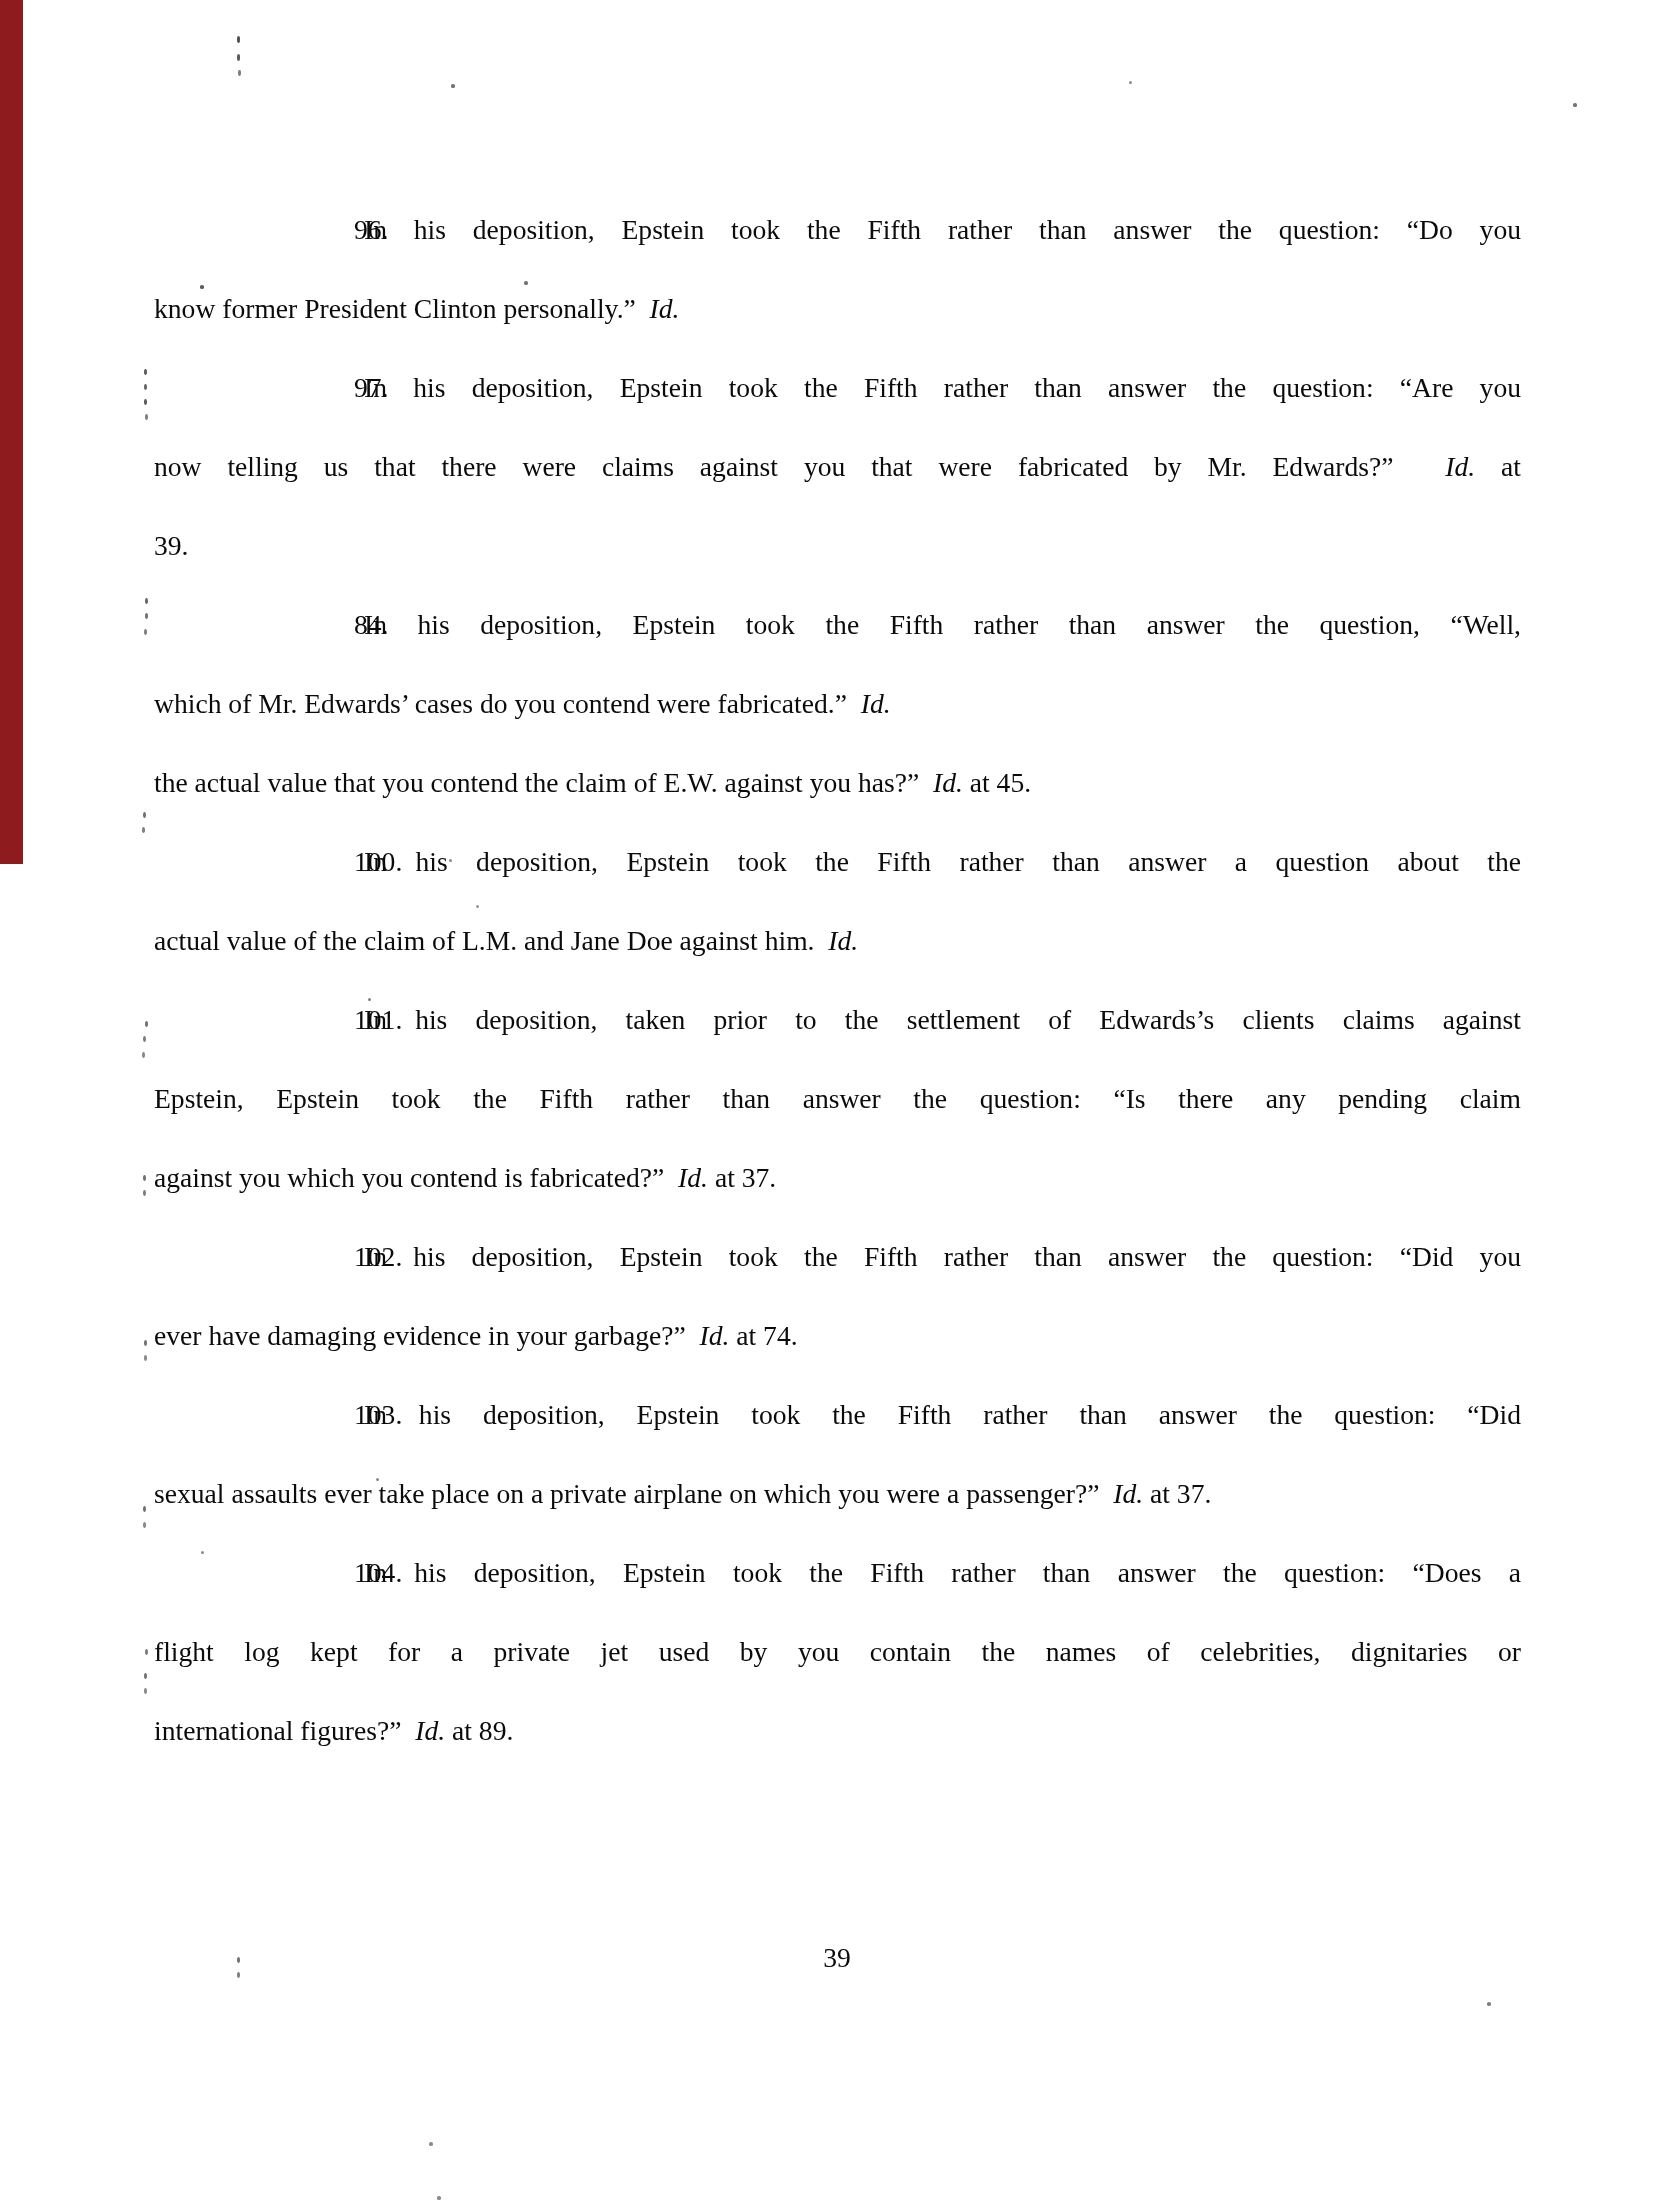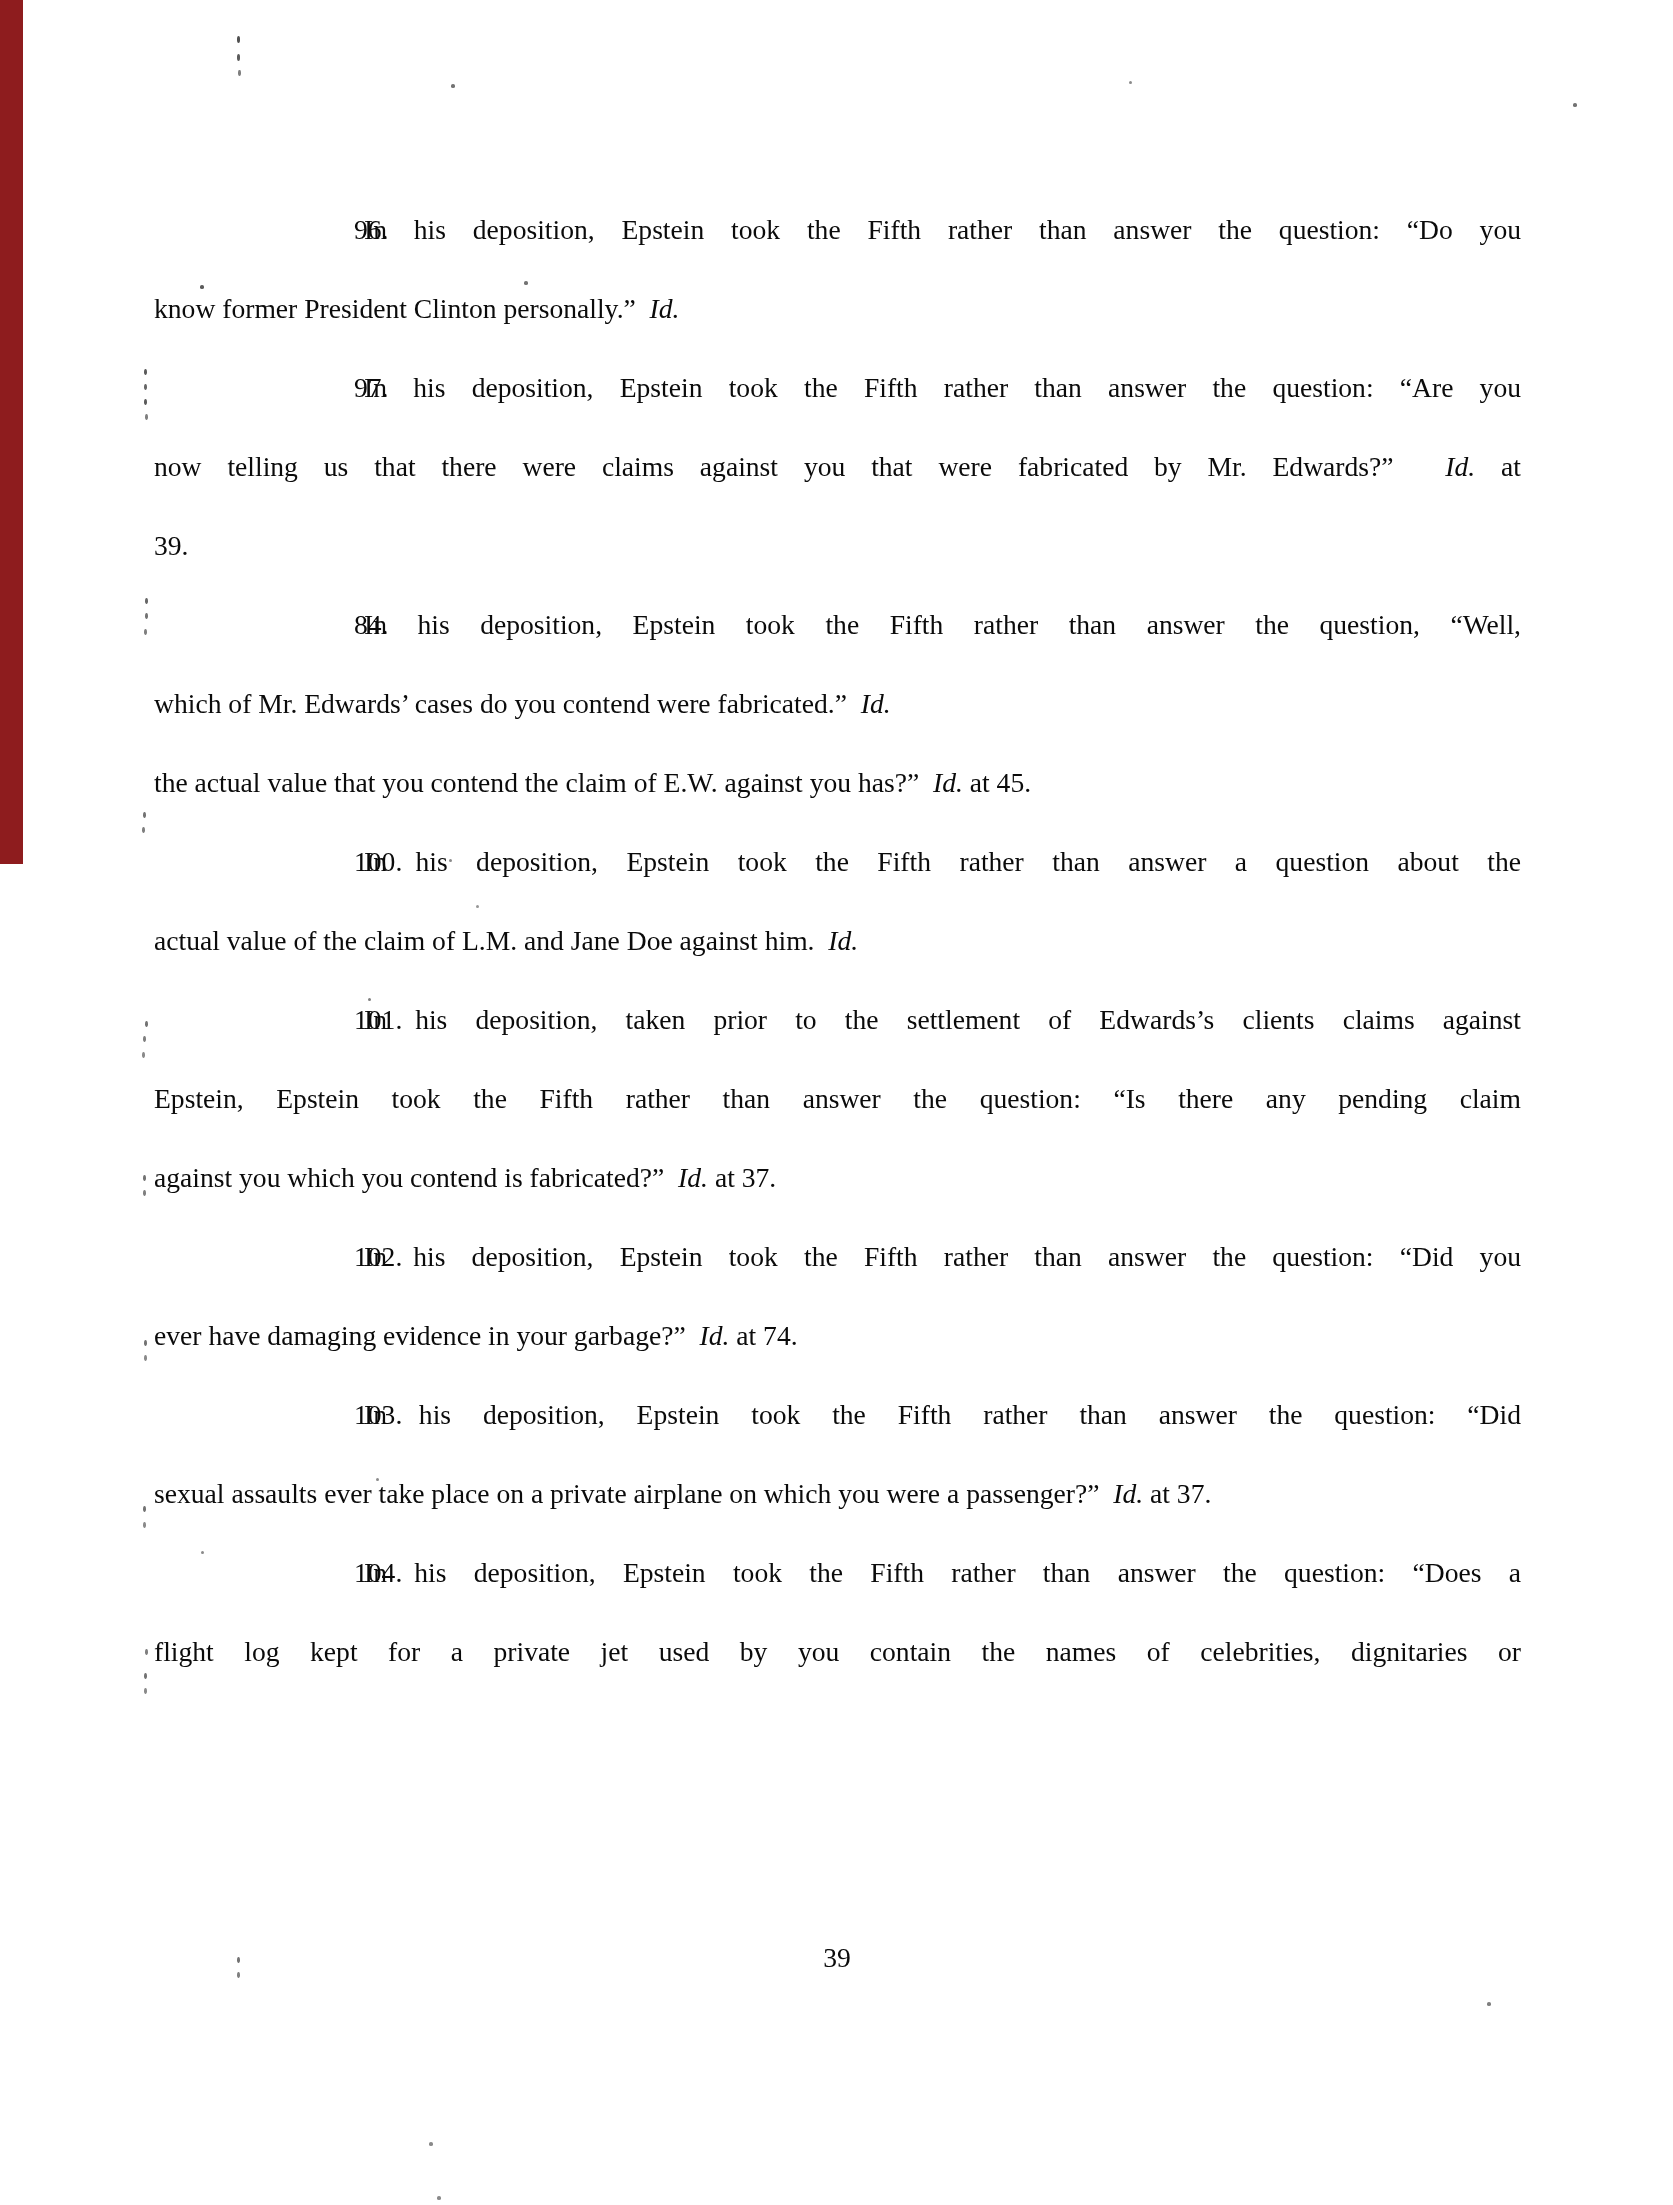--- a/index.html
+++ b/index.html
@@ -54,20 +54,21 @@
       <div class="line"><span>actual value of the claim of L.M. and Jane Doe against him.&nbsp; </span><em>Id.</em></div>
       <div class="line first just"><span class="pnum">101.</span><span>In his deposition, taken prior to the settlement of Edwards’s clients claims against</span></div>
       <div class="line just"><span>Epstein, Epstein took the Fifth rather than answer the question: “Is there any pending claim</span></div>
       <div class="line"><span>against you which you contend is fabricated?”&nbsp; </span><em>Id.</em><span> at 37.</span></div>
       <div class="line first just"><span class="pnum">102.</span><span>In his deposition, Epstein took the Fifth rather than answer the question: “Did you</span></div>
       <div class="line"><span>ever have damaging evidence in your garbage?”&nbsp; </span><em>Id.</em><span> at 74.</span></div>
       <div class="line first just"><span class="pnum">103.</span><span>In his deposition, Epstein took the Fifth rather than answer the question: “Did</span></div>
       <div class="line"><span>sexual assaults ever take place on a private airplane on which you were a passenger?”&nbsp; </span><em>Id.</em><span> at 37.</span></div>
       <div class="line first just"><span class="pnum">104.</span><span>In his deposition, Epstein took the Fifth rather than answer the question: “Does a</span></div>
       <div class="line just"><span>flight log kept for a private jet used by you contain the names of celebrities, dignitaries or</span></div>
+      <div class="line"><span>international figures?”&nbsp; </span><em>Id.</em><span> at 89.</span></div>
     </div>
   <div class="page-number">39</div>
   <div>
       <div class="speck" style="left: 237px; top: 36px; width: 3.4px; height: 6.9px; opacity: 0.75; background: rgb(21, 21, 21);"></div>
       <div class="speck" style="left: 237px; top: 54px; width: 3.4px; height: 6.9px; opacity: 0.7; background: rgb(21, 21, 21);"></div>
       <div class="speck" style="left: 238px; top: 70px; width: 2.8px; height: 5.5px; opacity: 0.55; background: rgb(21, 21, 21);"></div>
       <div class="speck" style="left: 451px; top: 84px; width: 4.1px; height: 4.1px; opacity: 0.6; background: rgb(21, 21, 21);"></div>
       <div class="speck" style="left: 1129px; top: 81px; width: 3.4px; height: 3.4px; opacity: 0.5; background: rgb(21, 21, 21);"></div>
       <div class="speck" style="left: 1573px; top: 103px; width: 4.1px; height: 4.1px; opacity: 0.6; background: rgb(21, 21, 21);"></div>
       <div class="speck" style="left: 200px; top: 285px; width: 4.1px; height: 4.1px; opacity: 0.7; background: rgb(21, 21, 21);"></div>

